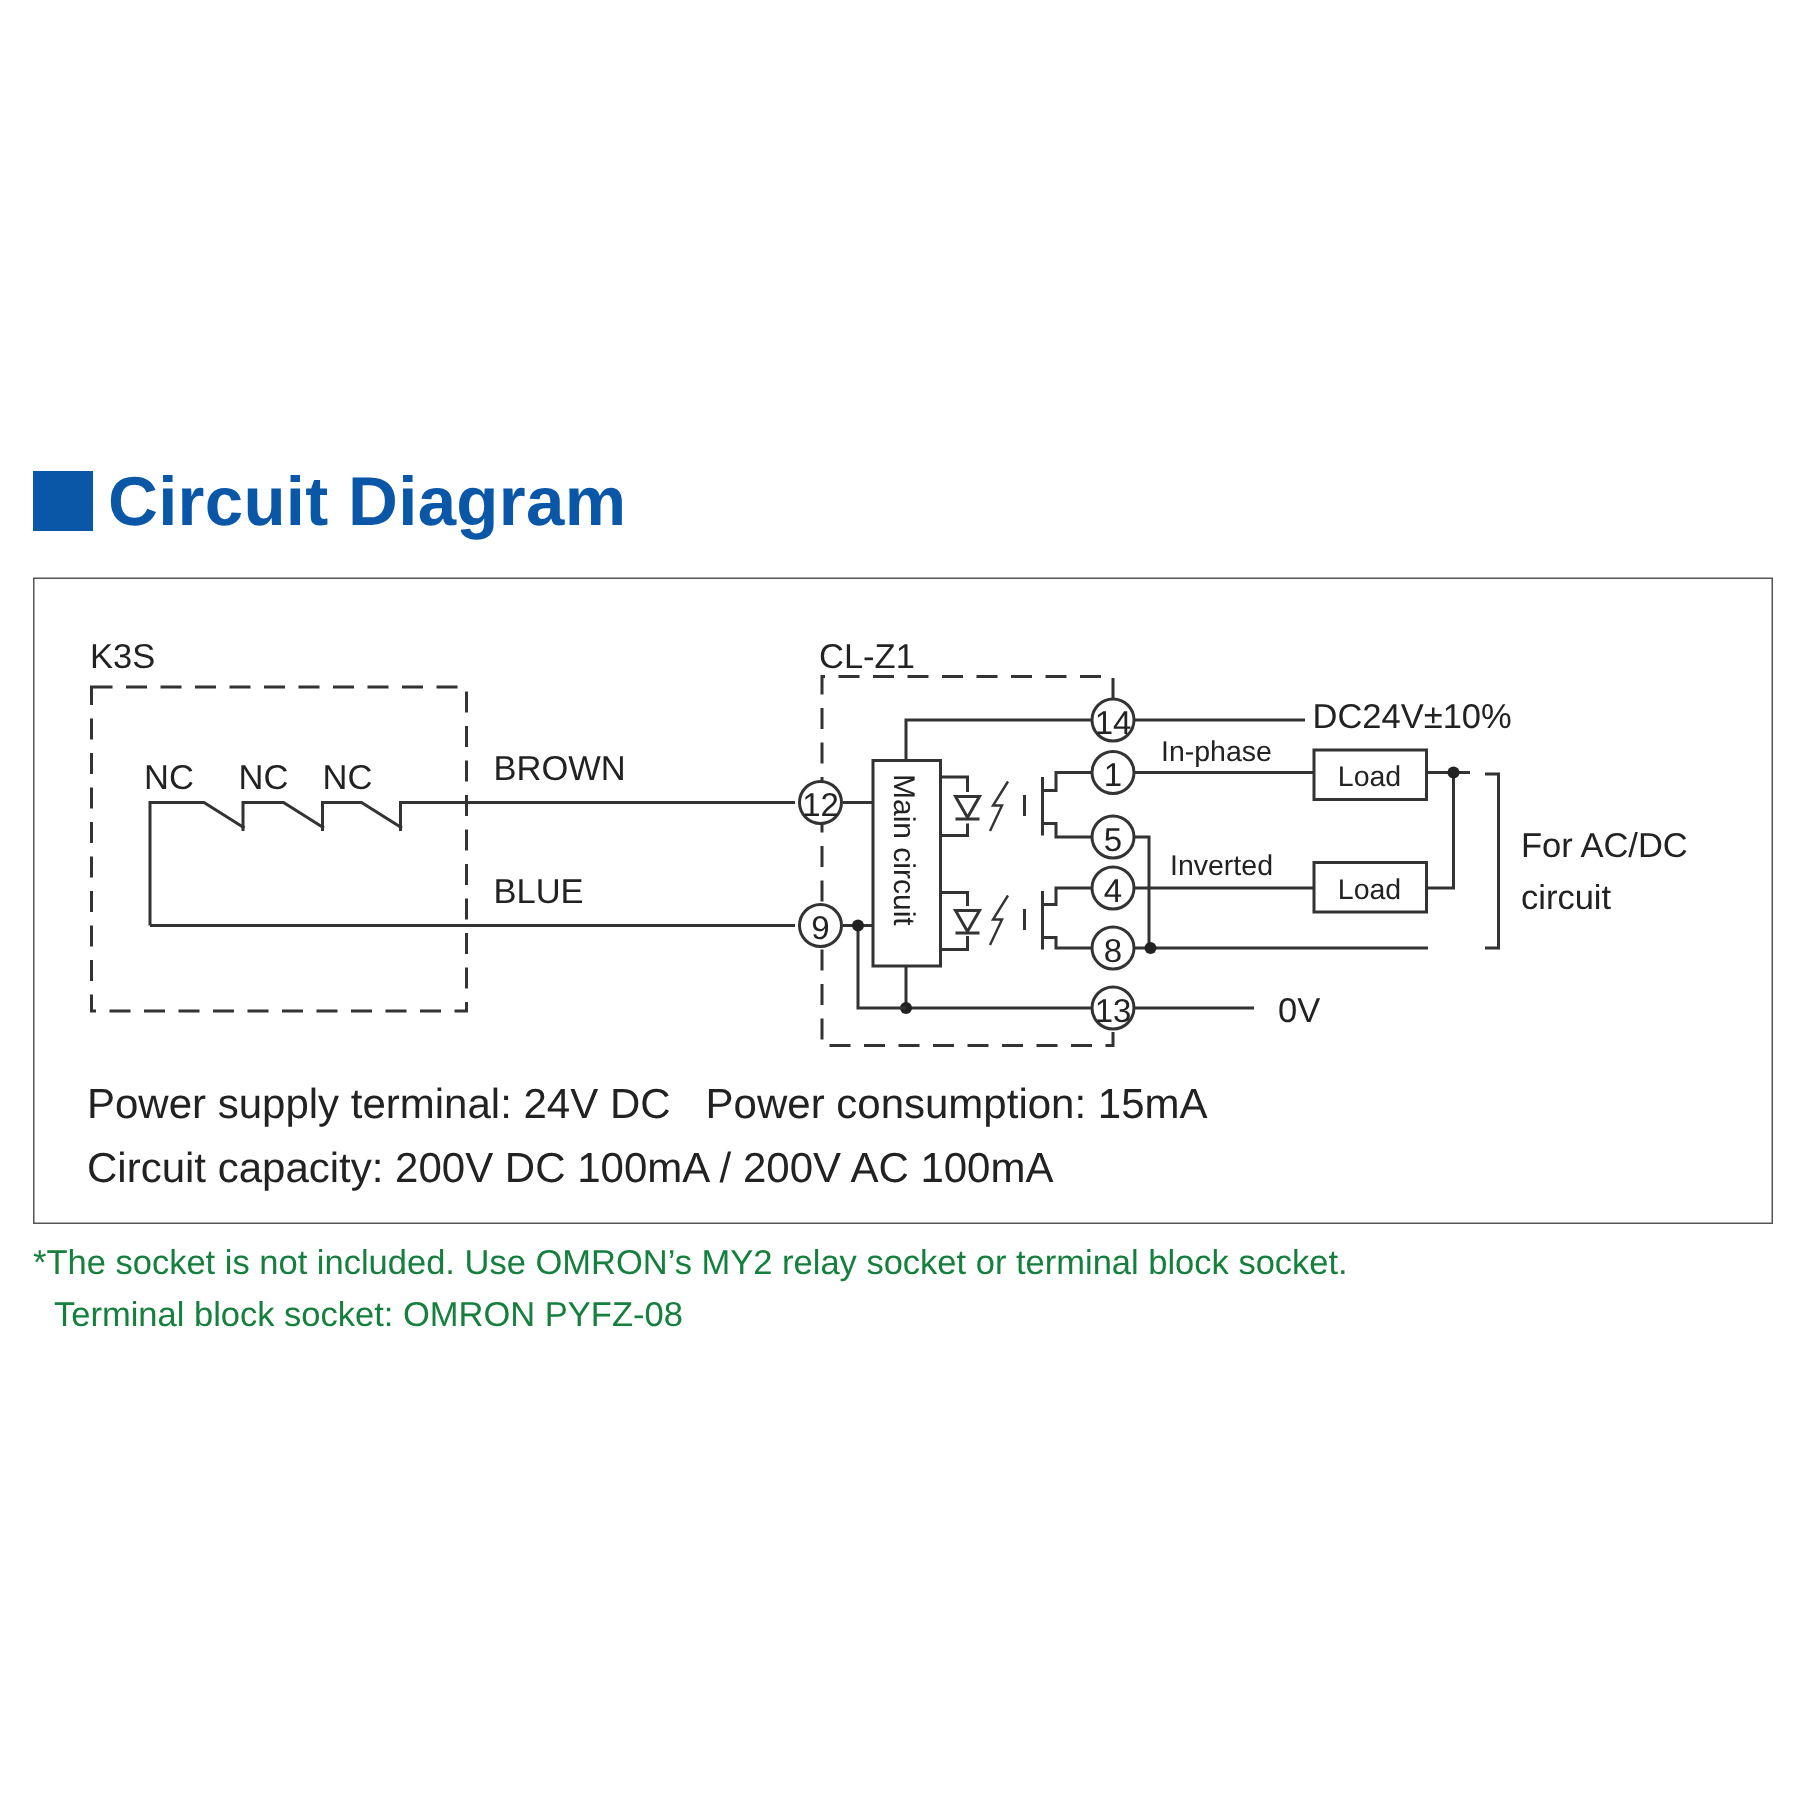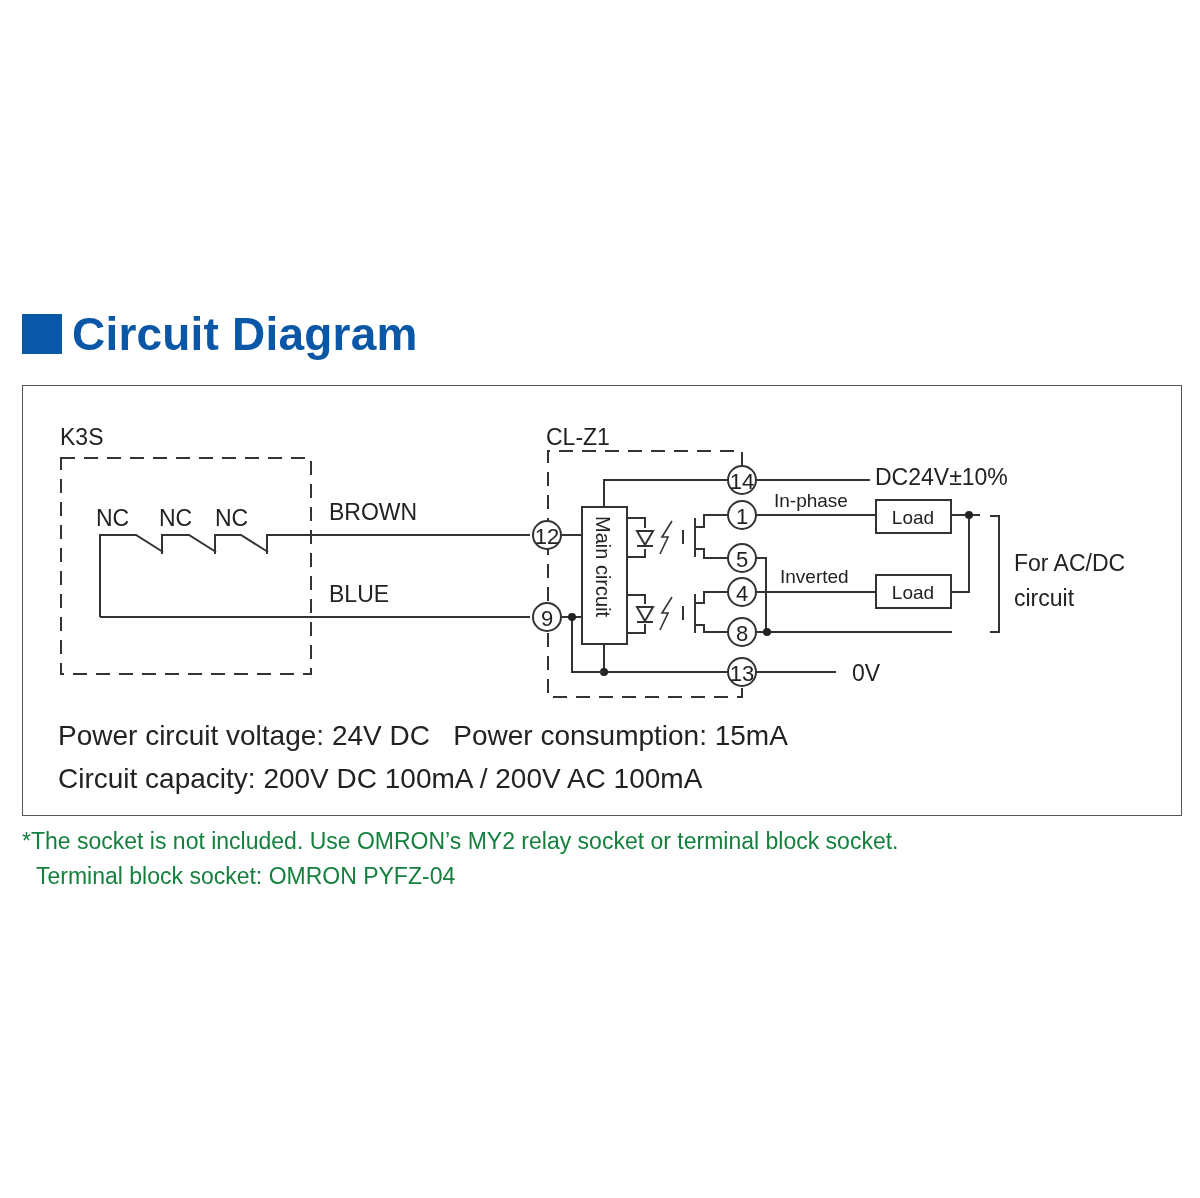--- a/index.html
+++ b/index.html
@@ -136,17 +136,17 @@
   <text x="875" y="485" font-size="23" stroke="none">DC24V±10%</text>
   <text x="852" y="681" font-size="23" stroke="none">0V</text>
   <text x="774" y="507" font-size="19" stroke="none">In-phase</text>
   <text x="780" y="583" font-size="19" stroke="none">Inverted</text>
   <text x="913" y="524" font-size="19" text-anchor="middle" stroke="none">Load</text>
   <text x="913" y="599" font-size="19" text-anchor="middle" stroke="none">Load</text>
   <text x="1014" y="571" font-size="23" stroke="none">For AC/DC</text>
   <text x="1014" y="606" font-size="23" stroke="none">circuit</text>
 </svg>
 
-<div class="spec" style="top:720px;">Power circuit voltage: 24V DC   Power consumption: 15mA</div>
+<div class="spec" style="top:720px;">Power supply terminal: 24V DC   Power consumption: 15mA</div>
 <div class="spec" style="top:763px;">Circuit capacity: 200V DC 100mA / 200V AC 100mA</div>
 
 <div class="note" style="left:22px; top:828px;">*The socket is not included. Use OMRON’s MY2 relay socket or terminal block socket.</div>
-<div class="note" style="left:36px; top:863px;">Terminal block socket: OMRON PYFZ-04</div>
+<div class="note" style="left:36px; top:863px;">Terminal block socket: OMRON PYFZ-08</div>
 
 </body></html>

